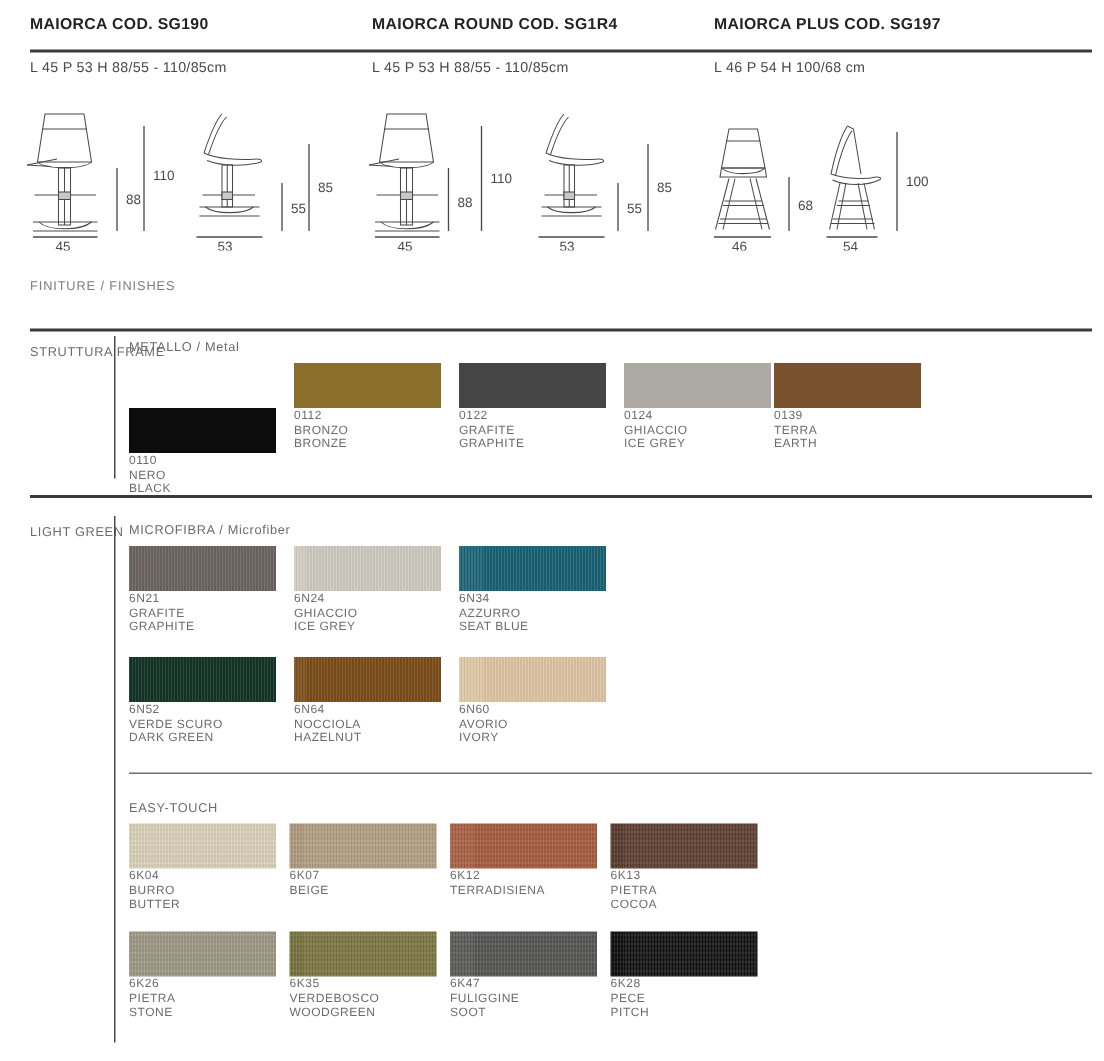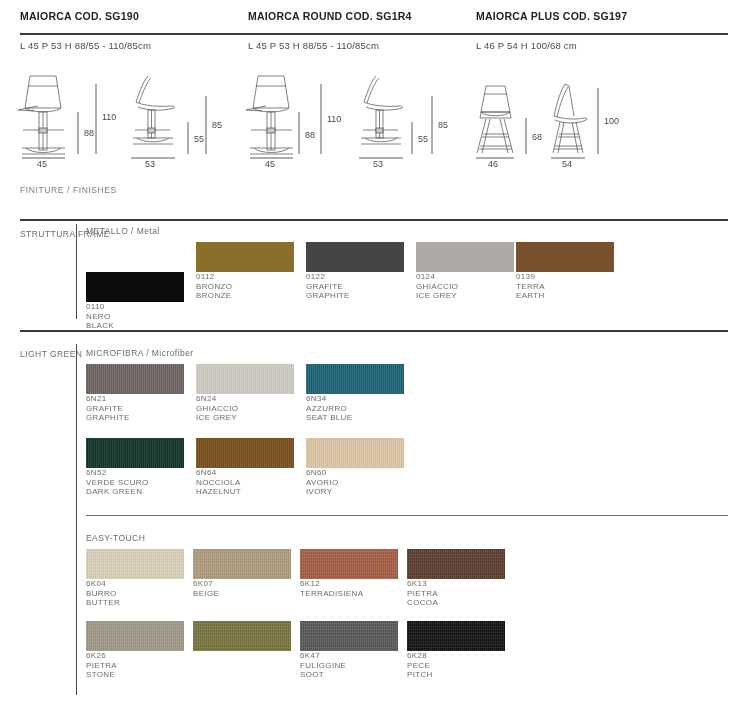--- a/index.html
+++ b/index.html
@@ -437,20 +437,25 @@
     <div class="swatch" style="left:86px;">
       <span class="chip tex2" style="background-color: rgb(160, 154, 136);"></span>
       <span class="chip-caption">
         <span class="ln">6K26</span>
         <span class="ln">PIETRA</span>
         <span class="ln">STONE</span>
       </span>
     </div>
     <div class="swatch" style="left:193px;">
       <span class="chip tex2" style="background-color: rgb(121, 116, 63);"></span>
+      <span class="chip-caption">
+        <span class="ln">6K35</span>
+        <span class="ln">VERDEBOSCO</span>
+        <span class="ln">WOODGREEN</span>
+      </span>
     </div>
     <div class="swatch" style="left:300px;">
       <span class="chip tex2" style="background-color: rgb(88, 88, 86);"></span>
       <span class="chip-caption">
         <span class="ln">6K47</span>
         <span class="ln">FULIGGINE</span>
         <span class="ln">SOOT</span>
       </span>
     </div>
     <div class="swatch" style="left:407px;">

